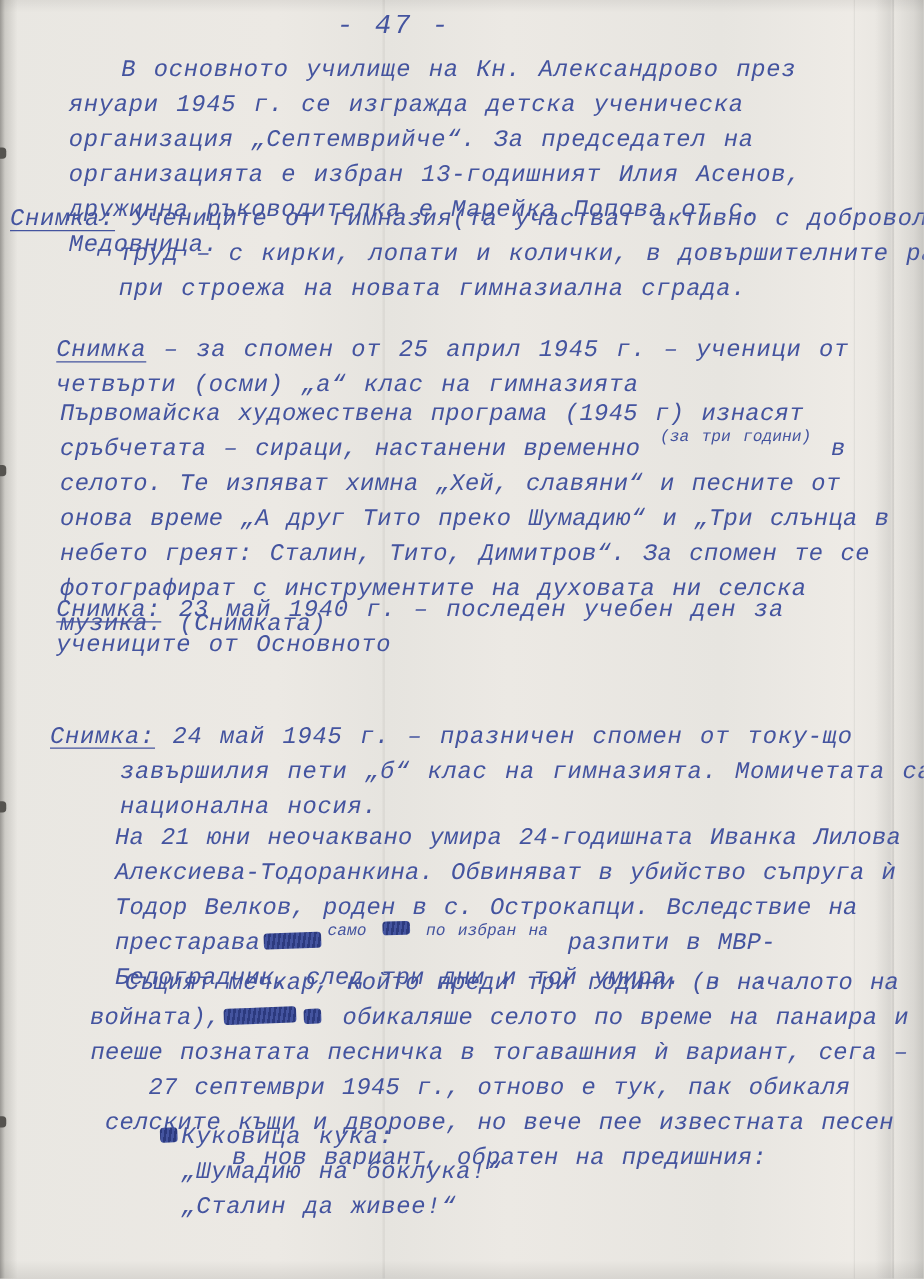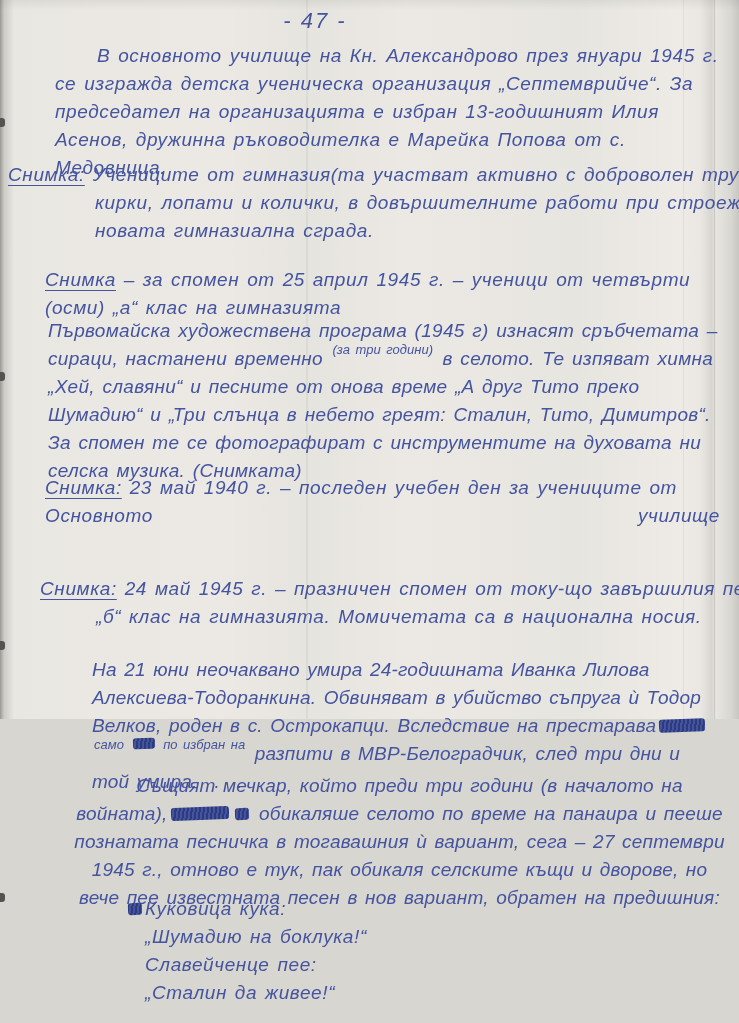--- a/index.html
+++ b/index.html
@@ -1,23 +1,23 @@
 <!DOCTYPE html>
 <html><head>
 <meta charset="utf-8">
 <style>
   html,body{margin:0;padding:0;width:739px;height:1023px;overflow:hidden;background:#d8d6d1;}
   .page{
-    position:relative;width:739px;height:719px;
+    position:relative;width:739px;height:1023px;
     background:
       linear-gradient(90deg, rgba(90,88,84,.55) 0px, rgba(120,118,112,.25) 4px, rgba(0,0,0,0) 14px),
       linear-gradient(90deg, rgba(0,0,0,0) 700px, rgba(0,0,0,.07) 712px, rgba(0,0,0,0) 716px, rgba(0,0,0,.05) 731px, rgba(0,0,0,.12) 739px),
       linear-gradient(180deg, rgba(0,0,0,.06) 0px, rgba(0,0,0,0) 10px, rgba(0,0,0,0) 1008px, rgba(0,0,0,.08) 1023px),
       linear-gradient(90deg, #e9e7e2 0%, #ece9e4 30%, #e6e4df 42%, #ece9e4 55%, #e7e5e0 78%, #eeebe6 92%, #e3e1dc 100%);
-    font-family:Liberation Sans, sans-serif;
+    font-family:Liberation Mono, monospace;
     font-style:italic;
     color:#44549f;
   }
   .crease{position:absolute;top:0;bottom:0;width:2px;background:rgba(0,0,0,.045);}
   .crease.c1{left:306px;}
   .crease.c2{left:683px;width:1px;background:rgba(0,0,0,.05);}
   .crease.c3{left:714px;width:1px;background:rgba(0,0,0,.10);}
   .tear{position:absolute;left:0;width:5px;height:9px;background:#55534f;border-radius:0 3px 3px 0;}
   .pageno{position:absolute;top:8px;left:250px;width:130px;text-align:center;font-size:22px;letter-spacing:2px;}
   .para{position:absolute;margin:0;font-size:19px;line-height:28px;letter-spacing:.6px;word-spacing:2px;}
@@ -77,39 +77,35 @@
   <p class="para p4">
     <span>Първомайска художествена програма (1945 г) изнасят сръбчетата – сираци, настанени временно</span>
     <span class="note">(за три години)</span>
     <span>в селото. Те изпяват химна „Хей, славяни“ и песните от онова време „А друг Тито преко Шумадию“ и „Три слънца в небето греят: Сталин, Тито, Димитров“. За спомен те се фотографират с инструментите на духовата ни селска музика. (Снимката)</span>
   </p>
 
   <p class="para p5">
     <span class="label">Снимка:</span>
     <span>23 май 1940 г. – последен учебен ден за учениците от Основното</span>
   </p>
-  <p class="para p5b">
-    <span>училище</span>
-  </p>
 
   <p class="para p6">
     <span class="label">Снимка:</span>
     <span>24 май 1945 г. – празничен спомен от току-що завършилия пети „б“ клас на гимназията. Момичетата са в национална носия.</span>
   </p>
 
   <p class="para p7">
     <span>На 21 юни неочаквано умира 24-годишната Иванка Лилова Алексиева-Тодоранкина. Обвиняват в убийство съпруга ѝ Тодор Велков, роден в с. Острокапци. Вследствие на престарава</span><span class="scribble scr-md"></span><span class="note"><span>само</span> <span class="scribble scr-sm"></span> <span>по избран на</span></span>
     <span>разпити в МВР-Белоградчик, след три дни и той умира</span><span class="ellipsis">. . .</span>
   </p>
 
   <p class="para p8">
     <span>Същият мечкар, който преди три години (в началото на войната),</span><span class="scribble scr-lg"></span><span class="scribble scr-xs"></span>
     <span>обикаляше селото по време на панаира и пееше познатата песничка в тогавашния ѝ вариант, сега – 27 септември 1945 г., отново е тук, пак обикаля селските къщи и дворове, но вече пее известната песен в нов вариант, обратен на предишния:</span>
   </p>
 
   <div class="para verse">
     <div><span class="scribble scr-xs"></span><span>Куковица кука:</span></div>
     <div><span style="visibility:hidden" class="scribble scr-xs"></span><span>„Шумадию на боклука!“</span></div>
-    <div><span style="visibility:hidden" class="scribble scr-xs"></span><span>Славейченце пее:</span></div>
     <div><span style="visibility:hidden" class="scribble scr-xs"></span><span>„Сталин да живее!“</span></div>
   </div>
 
 </div>
 
 </body></html>

